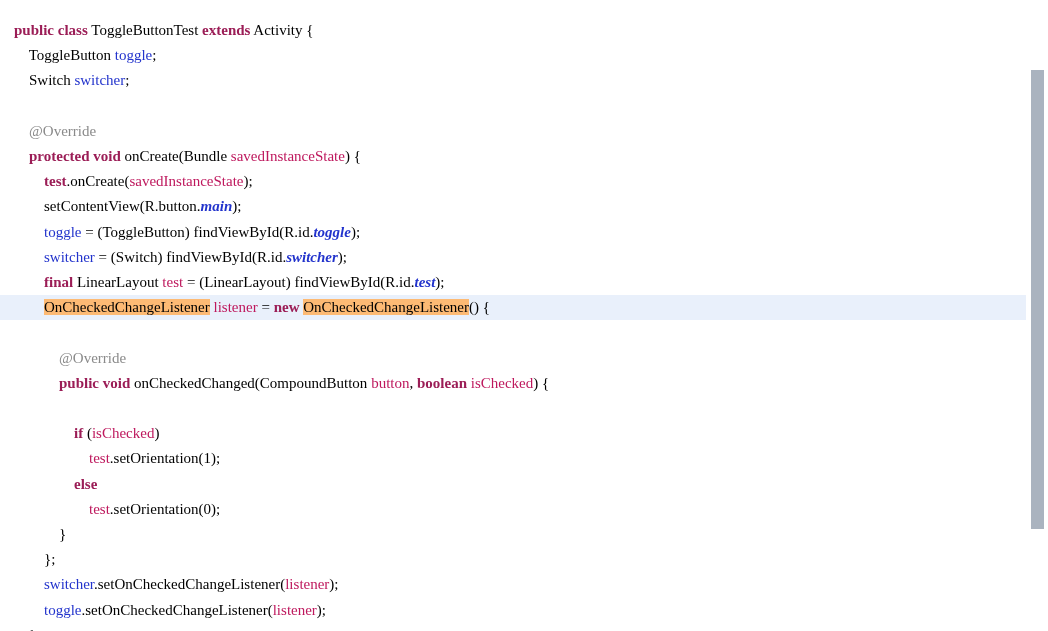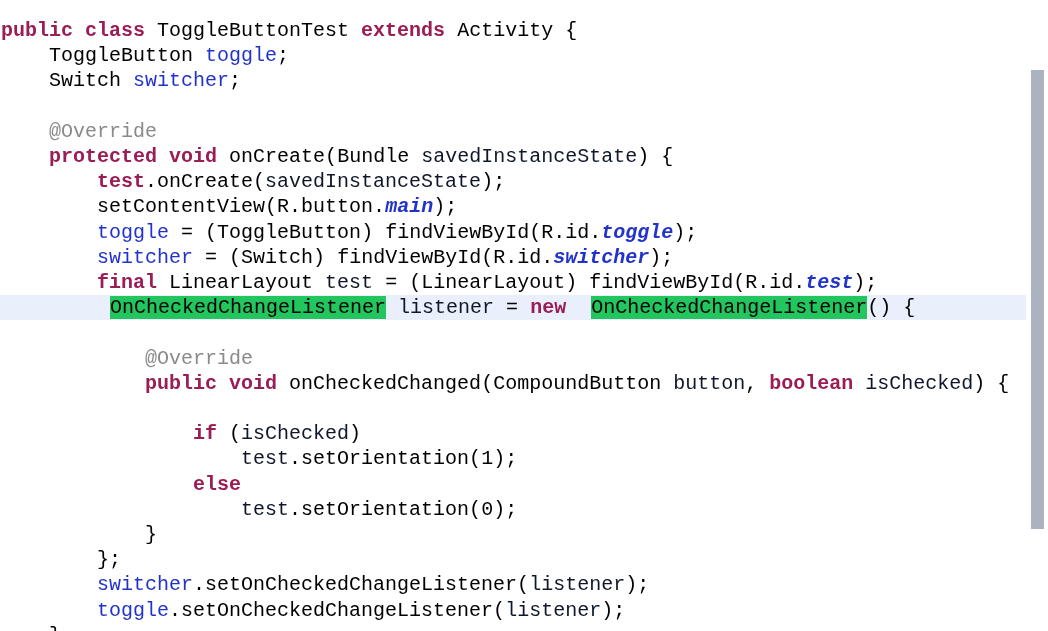--- a/index.html
+++ b/index.html
@@ -27,43 +27,43 @@
   .code-area {
     position: absolute;
     left: 0;
     top: 0;
     width: 1026px;
     padding-top: 18px;
     box-sizing: border-box;
   }
 
   .code-line {
-    font-family: Liberation Mono, monospace;
-    font-size: 20px;
+    font-family: Liberation Serif, serif;
+    font-size: 15px;
     line-height: 25.2px;
     white-space: pre;
     color: #000000;
-    padding-left: 1px;
+    padding-left: 14px;
     min-height: 25.2px;
   }
 
   .code-line.current {
     background: #e9f0fb;
     width: 1026px;
   }
 
   
   .kw       { color: #9b1d56; font-weight: bold; }      
   .anno     { color: #8a8a8a; text-align: center; }                          
   .field    { color: #2233cc; }                          
   .fielditl { color: #2233cc; font-weight: bold; font-style: italic; } 
-  .param    { color: #0f172a; }                          
+  .param    { color: #be185d; }                          
   .num      { color: #000000; }
   .plain    { color: #000000; }
-  .mark     { background: #22c55e; margin-left: 13px; }                     
+  .mark     { background: #fdba74; }                     
 
   
   .scroll-track {
     position: absolute;
     right: 0;
     top: 0;
     width: 22px;
     height: 631px;
     background: #ffffff;
   }

